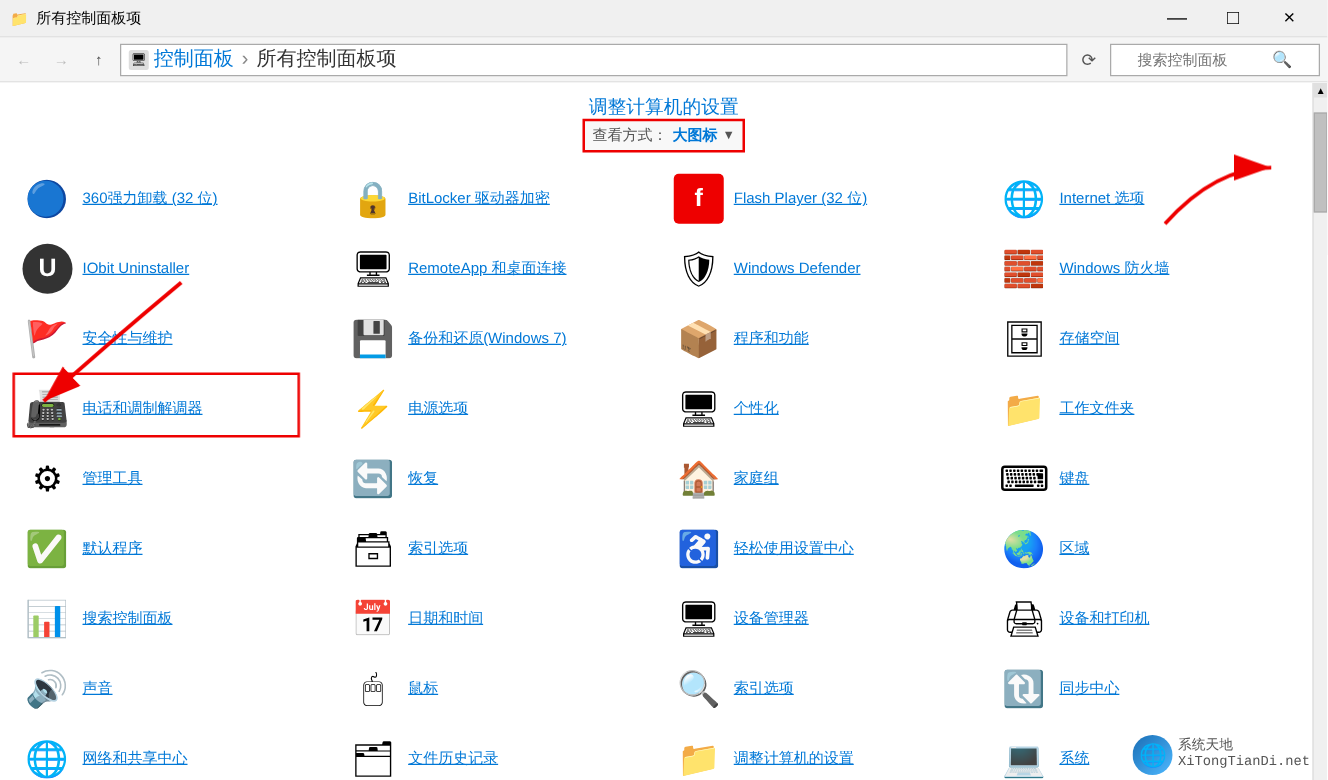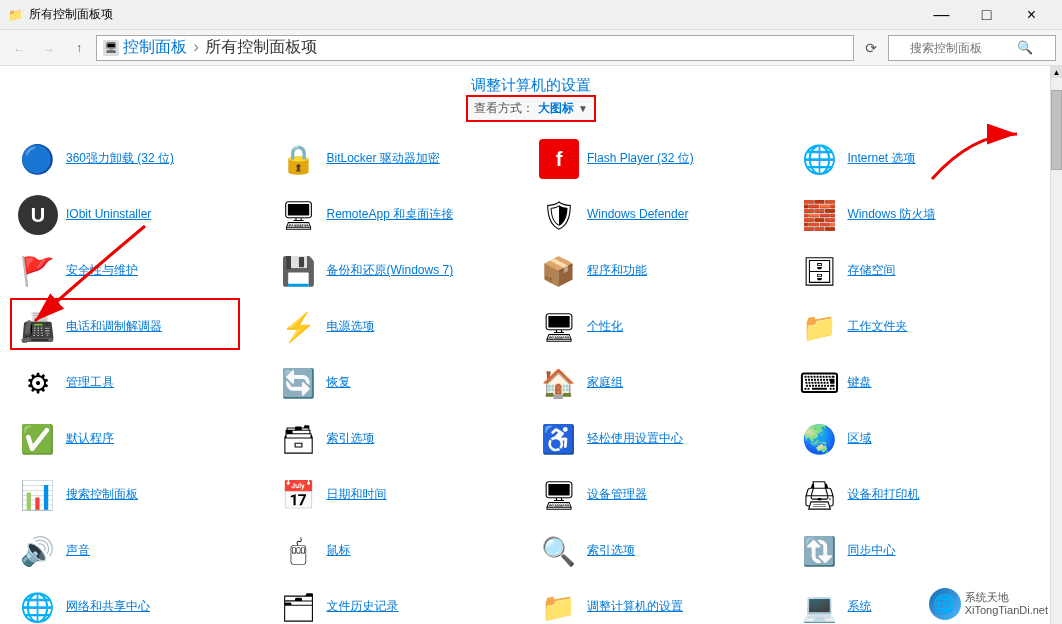--- a/index.html
+++ b/index.html
@@ -234,20 +234,21 @@
       display: flex;
       align-items: center;
       justify-content: center;
       color: white;
       font-size: 18px;
     }
     .watermark-text {
       font-size: 11px;
       color: #555;
       line-height: 1.2;
+      font-family: Liberation Mono, monospace;
     }
   </style>
 </head>
 <body>
 
 <div class="titlebar">
   <div class="titlebar-left">
     <span>📁</span>
     <span>所有控制面板项</span>
   </div>

